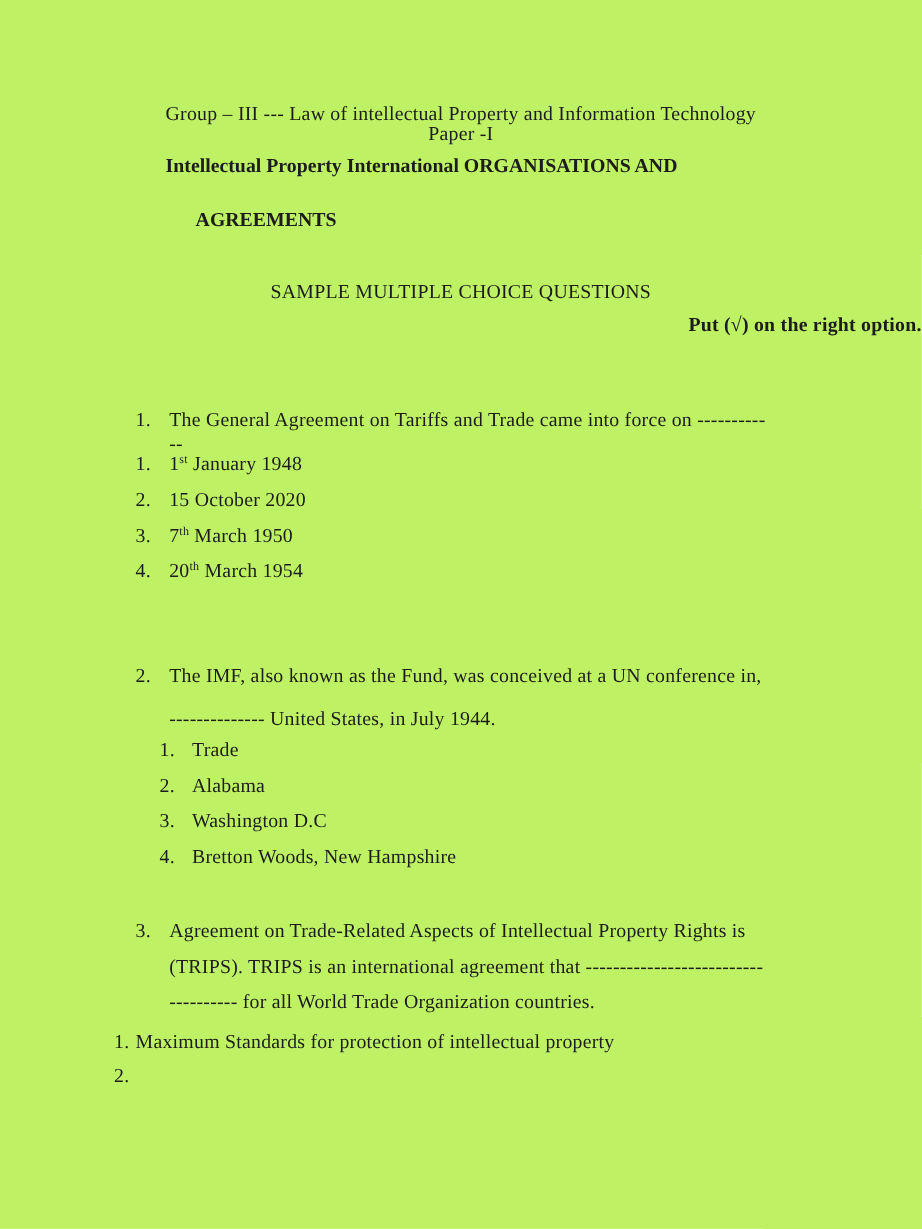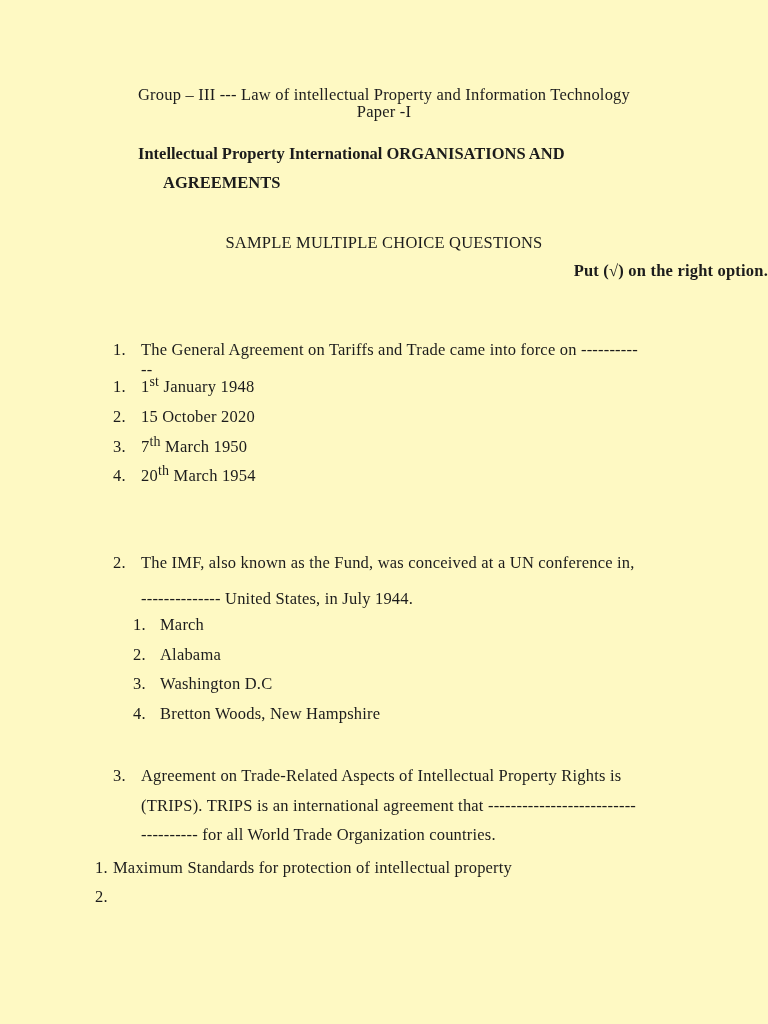--- a/index.html
+++ b/index.html
@@ -5,50 +5,50 @@
   * { margin: 0; padding: 0; box-sizing: border-box; }
   html, body { width: 768px; height: 1024px; }
   body {
     font-family: "Liberation Serif", "DejaVu Serif", serif;
     background: #ffffff;
   }
   .page {
     position: relative;
     width: 768px;
     height: 1024px;
-    background: #fef9c3;
+    background: #bef264;
     color: #1c1c1c;
     overflow: hidden;
   }
   .ln {
     position: absolute;
     font-size: 16.5px;
     line-height: 24px;
     white-space: pre;
     letter-spacing: 0.2px;
   }
   .center { left: 0; width: 768px; text-align: center; }
   .bold { font-weight: bold; text-align: right; }
   .semi { font-weight: 600; letter-spacing: 0; }
   sup {
-    font-size: 14px;
+    font-size: 10px;
     line-height: 0;
     vertical-align: baseline;
     position: relative;
     top: -6px;
   }
 </style>
 </head>
 <body>
 
 <div class="page">
 
   <div class="ln center" style="top:83px">Group – III --- Law of intellectual Property and Information Technology</div>
   <div class="ln center" style="top:100px">Paper -I</div>
-  <div class="ln semi" style="left:138px; top:142px">Intellectual Property International ORGANISATIONS AND</div>
+  <div class="ln semi" style="left:138px; top:126px">Intellectual Property International ORGANISATIONS AND</div>
   <div class="ln semi" style="left:163px; top:171px">AGREEMENTS</div>
   <div class="ln center" style="top:231px">SAMPLE MULTIPLE CHOICE QUESTIONS</div>
   <div class="ln center bold" style="top:259px">Put (√) on the right option.</div>
 
   <div class="ln" style="left:113px; top:338px">1.</div>
   <div class="ln" style="left:141px; top:338px">The General Agreement on Tariffs and Trade came into force on ----------</div>
   <div class="ln" style="left:141px; top:358px">--</div>
 
   <div class="ln" style="left:113px; top:375px">1.</div>
   <div class="ln" style="left:141px; top:375px"><span>1</span><sup>st</sup><span> January 1948</span></div>
@@ -60,21 +60,21 @@
   <div class="ln" style="left:141px; top:435px"><span>7</span><sup>th</sup><span> March 1950</span></div>
 
   <div class="ln" style="left:113px; top:464px">4.</div>
   <div class="ln" style="left:141px; top:464px"><span>20</span><sup>th</sup><span> March 1954</span></div>
 
   <div class="ln" style="left:113px; top:551px">2.</div>
   <div class="ln" style="left:141px; top:551px">The IMF, also known as the Fund, was conceived at a UN conference in,</div>
   <div class="ln" style="left:141px; top:587px">-------------- United States, in July 1944.</div>
 
   <div class="ln" style="left:133px; top:613px">1.</div>
-  <div class="ln" style="left:160px; top:613px"><span>March</span></div>
+  <div class="ln" style="left:160px; top:613px"><span>Trade</span></div>
 
   <div class="ln" style="left:133px; top:643px">2.</div>
   <div class="ln" style="left:160px; top:643px"><span>Alabama</span></div>
 
   <div class="ln" style="left:133px; top:672px">3.</div>
   <div class="ln" style="left:160px; top:672px"><span>Washington D.C</span></div>
 
   <div class="ln" style="left:133px; top:702px">4.</div>
   <div class="ln" style="left:160px; top:702px"><span>Bretton Woods, New Hampshire</span></div>
 

